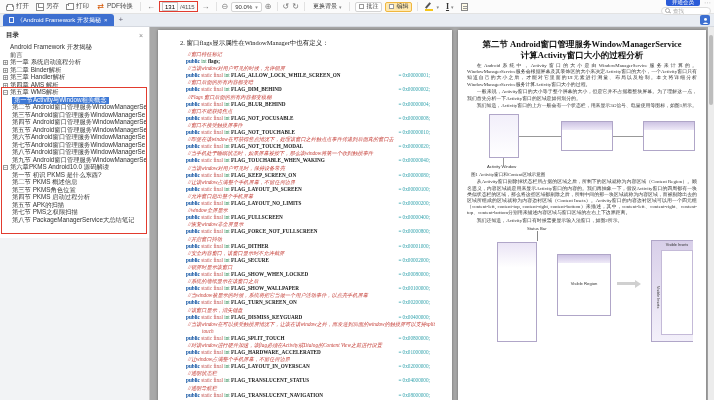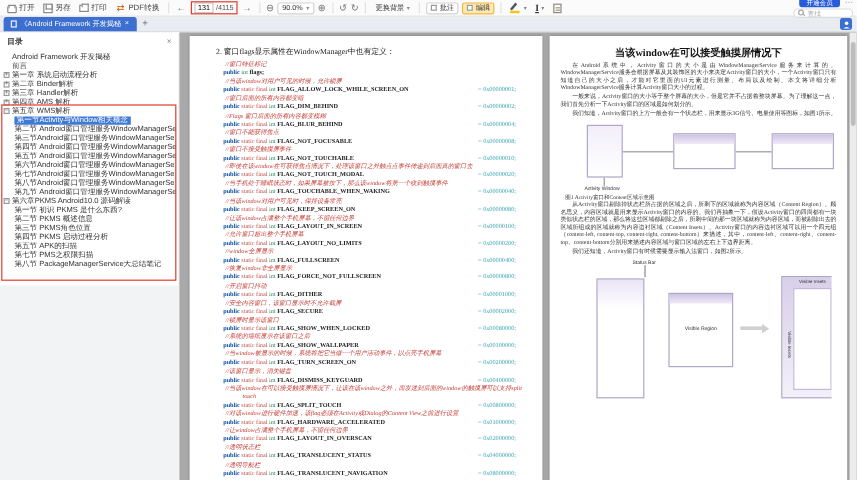--- a/index.html
+++ b/index.html
@@ -439,21 +439,22 @@
             <div class="cl">
               <span class="sig"><span class="kw">public</span> <span class="st">static final</span> <span class="in">int</span> <span class="nm">FLAG_TRANSLUCENT_NAVIGATION</span></span>
               <span class="vl">= 0x08000000;</span>
             </div>
           </div>
       </div>
 
       <div class="page page-right">
         <div class="rp">
           <div class="rp-title">
-            <div>当该window在可以接受触摸屏情况下</div>
+            <div>第二节 Android窗口管理服务WindowManagerService</div>
+            <div>计算Activity窗口大小的过程分析</div>
           </div>
           <p class="rp-p">在Android系统中，Activity窗口的大小是由WindowManagerService服务来计算的。WindowManagerService服务会根据屏幕及其装饰区的大小来决定Activity窗口的大小，一个Activity窗口只有知道自己的大小之后，才能对它里面的UI元素进行测量、布局以及绘制。本文将详细分析WindowManagerService服务计算Activity窗口大小的过程。</p>
           <p class="rp-p">一般来说，Activity窗口的大小等于整个屏幕的大小，但是它并不占据着整块屏幕。为了理解这一点，我们首先分析一下Activity窗口的区域是如何划分的。</p>
           <p class="rp-p">我们知道，Activity窗口的上方一般会有一个状态栏，用来显示3G信号、电量使用等图标，如图1所示。</p>
 
           <div class="fig1">
             <div class="fbox f1-tall"></div>
             <div class="fbox f1-b1">
                 <div class="fhd"></div>
               </div>

